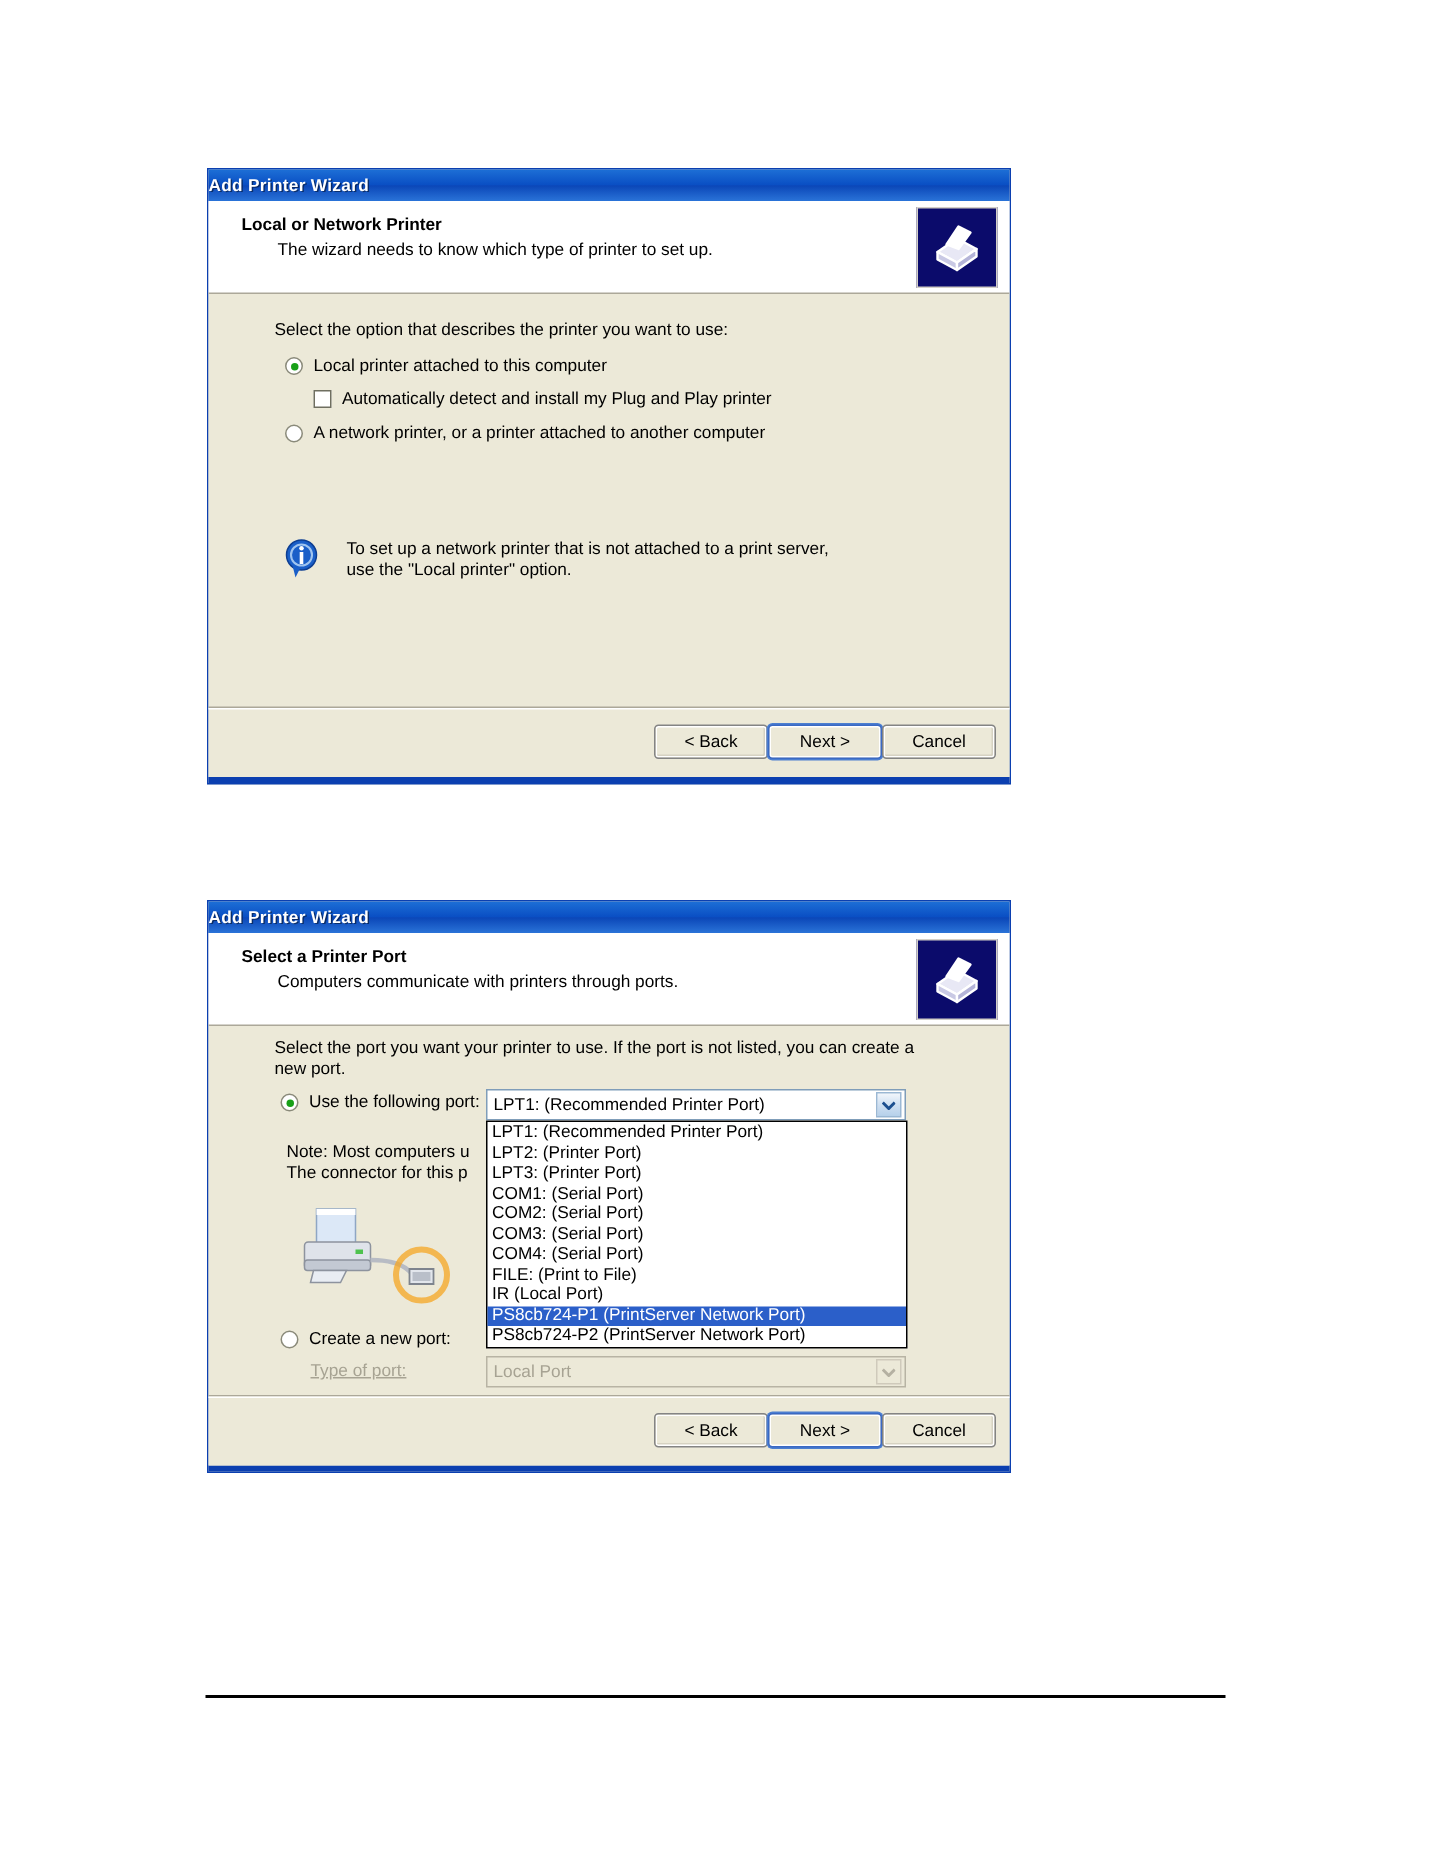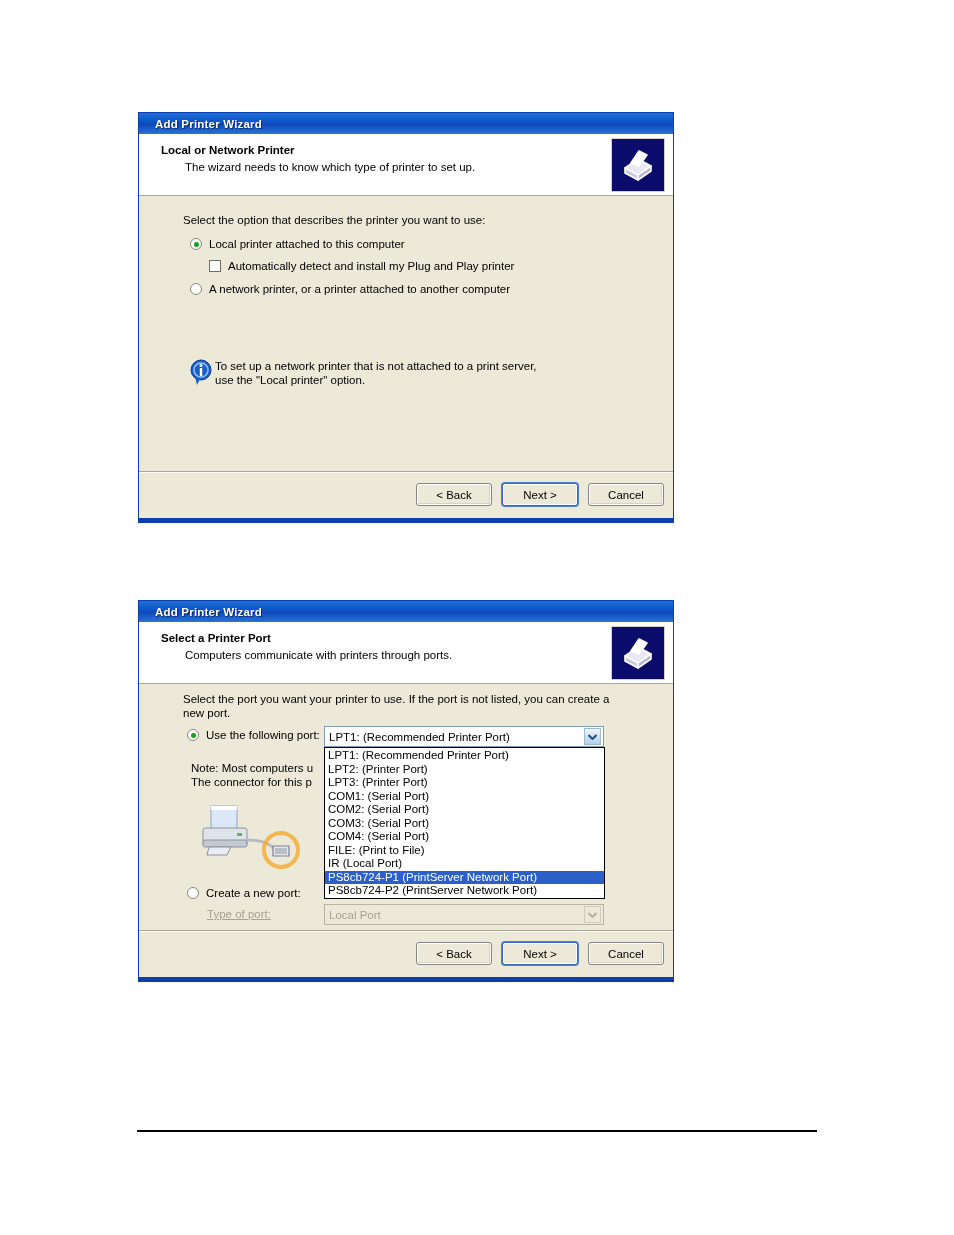--- a/index.html
+++ b/index.html
@@ -24,21 +24,21 @@
     box-sizing: border-box;
   }
   .dlg1 { left: 138px; top: 112px; }
   .dlg2 { left: 138px; top: 600px; }
 
   .titlebar {
     height: 21px;
     background: linear-gradient(to bottom, #1d6fd6 0%, #0a4fc4 48%, #0b47b8 52%, #2a73d8 100%);
     display: flex;
     align-items: center;
-    padding: 0 16px;
+    padding: 0 0;
     box-sizing: border-box;
     text-align: center;
   }
   .titlebar-text {
     color: #ffffff;
     font-size: 11.5px;
     font-weight: bold;
     letter-spacing: 0.2px;
     text-shadow: 1px 1px 0 rgba(0,0,0,0.45);
     white-space: nowrap;
@@ -104,21 +104,20 @@
     content: "";
     position: absolute;
     top: 0; left: 0; right: 0;
     border-top: 1px solid #ffffff;
   }
   .btn-row {
     position: absolute;
     right: 9px;
     top: 11px;
     display: flex;
-    gap: 10px;
   }
   .btn {
     width: 76px;
     height: 23px;
     font-size: 11.5px;
     font-family: "Liberation Sans", sans-serif;
     color: #000000;
     background: #ece9d8;
     border: 1px solid #848484;
     border-radius: 3px;
@@ -299,21 +298,21 @@
     <div class="abs ctl-row" style="left:70px; top:64px;">
       <span class="checkbox"></span>
       <span class="txt">Automatically detect and install my Plug and Play printer</span>
     </div>
 
     <div class="abs ctl-row" style="left:51px; top:87px;">
       <span class="radio"></span>
       <span class="txt">A network printer, or a printer attached to another computer</span>
     </div>
 
-    <div class="abs" style="left:50px; top:163px; display:flex; gap:0; align-items:flex-start;">
+    <div class="abs" style="left:50px; top:163px; display:flex; gap:16px; align-items:flex-start;">
       <div class="info-icon">
         <svg width="26" height="28" viewBox="0 0 26 28">
           <circle cx="12" cy="11" r="10" fill="#1a5fc8" stroke="#0d3e92" stroke-width="1"></circle>
           <circle cx="12" cy="11" r="7" fill="none" stroke="#9fc4ef" stroke-width="1.4"></circle>
           <path d="M6 18 L11 20 L8 26 Z" fill="#1a5fc8"></path>
           <circle cx="12" cy="6.5" r="1.5" fill="#ffffff"></circle>
           <rect x="10.8" y="9" width="2.4" height="8" fill="#ffffff"></rect>
         </svg>
       </div>
       <div class="info-text">To set up a network printer that is not attached to a print server,

